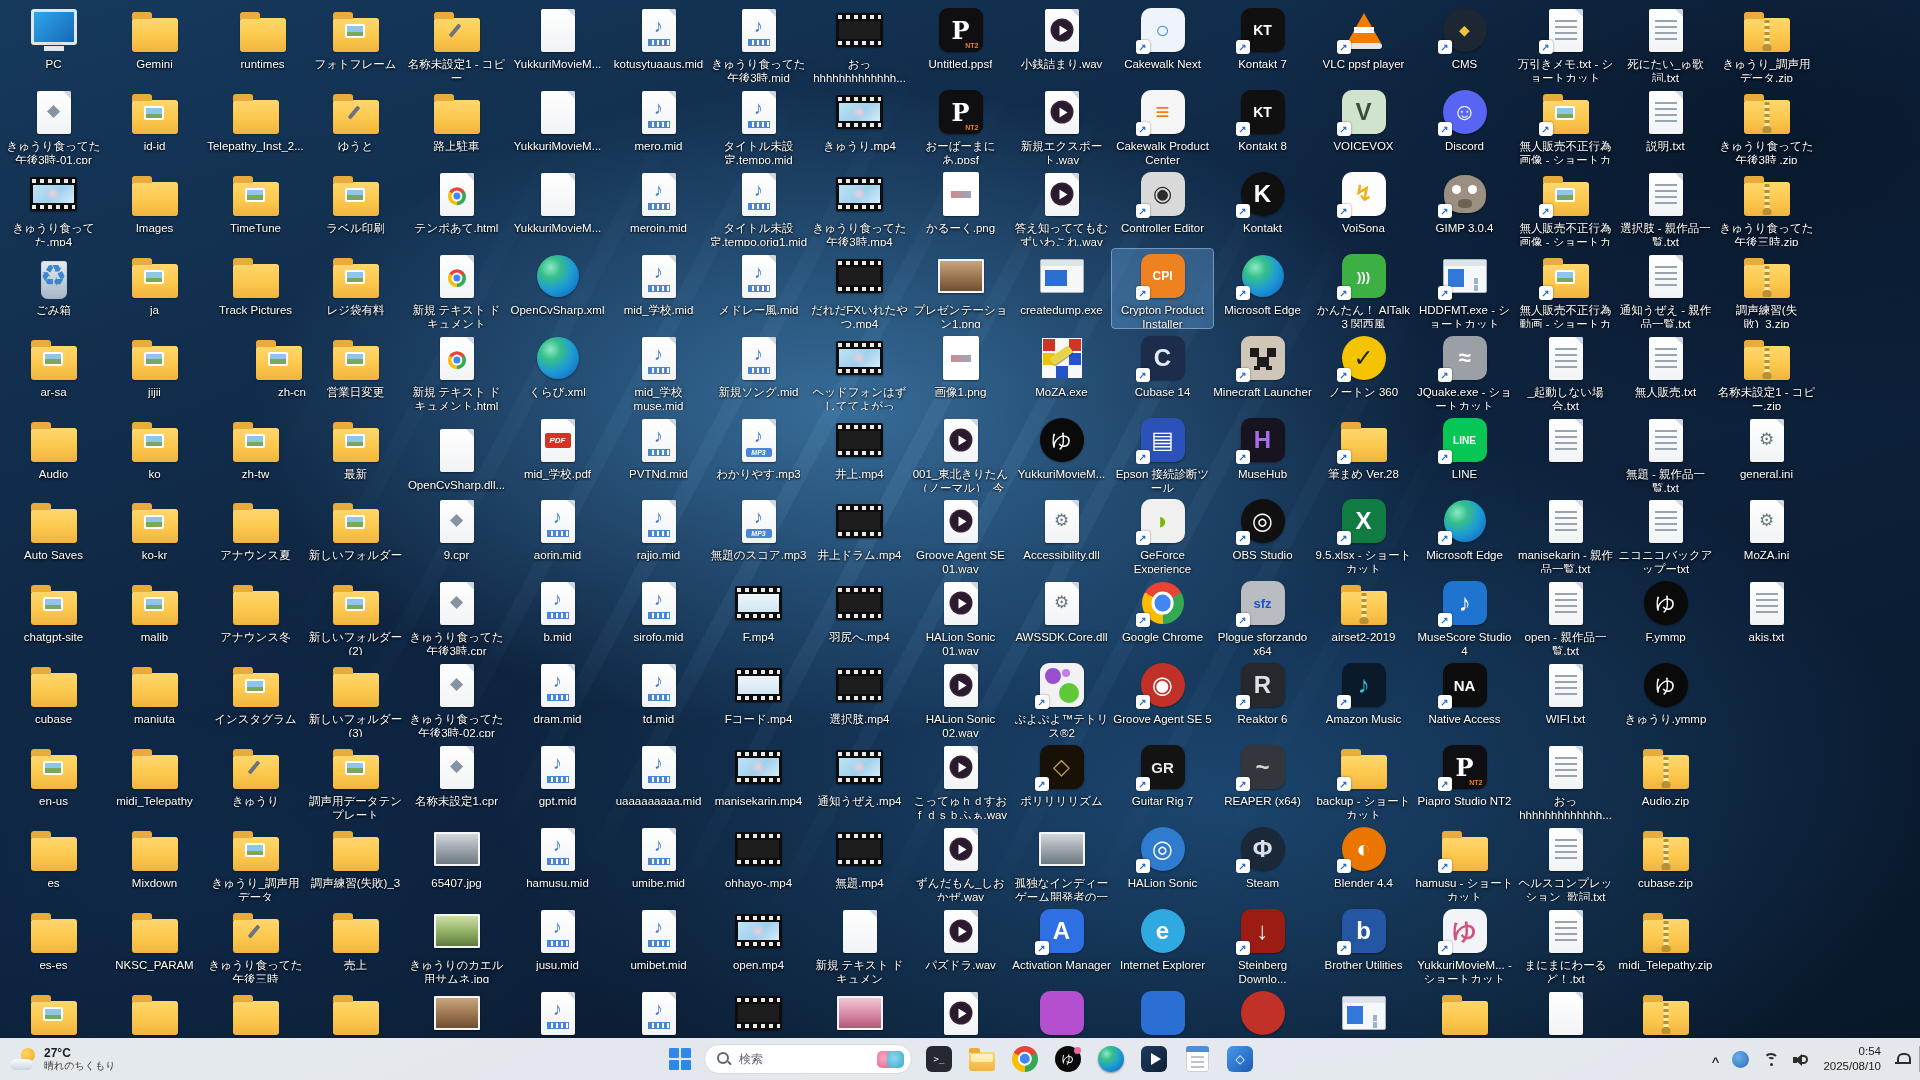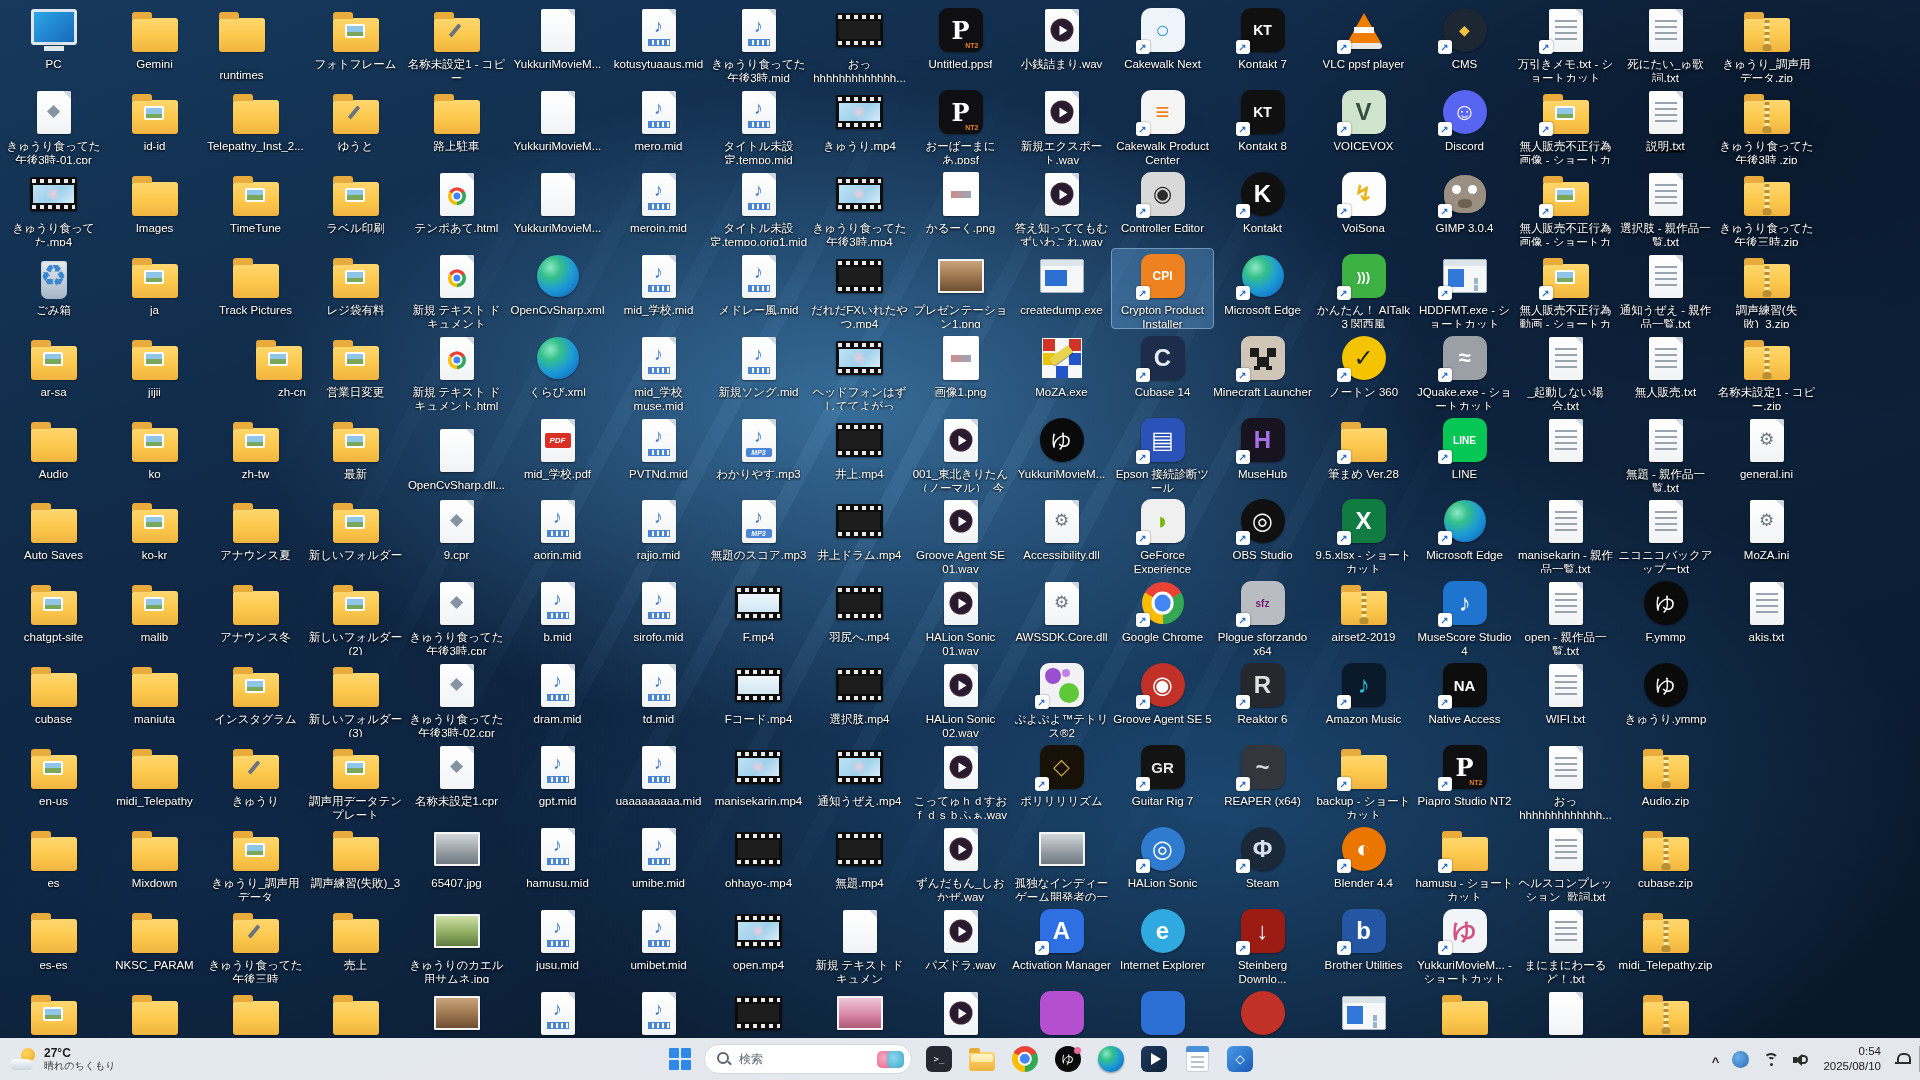--- a/index.html
+++ b/index.html
@@ -158,21 +158,21 @@
           <div class="pcm"></div>
         </div>
     <div class="lbl">PC</div>
       </div>
       <div class="cell" style="left: 104px; top: 3px;">
         <div class="icw">
           <div class="fold"></div>
         </div>
     <div class="lbl">Gemini</div>
       </div>
-      <div class="cell" style="left: 191px; top: 3px; justify-content: space-between;">
+      <div class="cell" style="left: 212px; top: 3px;">
         <div class="icw">
           <div class="fold"></div>
         </div>
     <div class="lbl">runtimes</div>
       </div>
       <div class="cell" style="left: 305px; top: 3px;">
         <div class="icw">
           <div class="fold">
             <i class="fm"></i>
           </div>
@@ -400,21 +400,21 @@
       </div>
       <div class="cell" style="left: 1515px; top: 85px;">
         <div class="icw">
           <div class="fold">
             <i class="fm"></i>
           </div>
           <span class="sc">↗</span>
         </div>
     <div class="lbl">無人販売不正行為画像 - ショートカッ...</div>
       </div>
-      <div class="cell" style="left: 1615px; top: 85px; text-decoration: underline;">
+      <div class="cell" style="left: 1615px; top: 85px;">
         <div class="icw">
           <div class="pg">
             <i class="txt-lines"></i>
           </div>
         </div>
     <div class="lbl">説明.txt</div>
       </div>
       <div class="cell" style="left: 1716px; top: 85px;">
         <div class="icw">
           <div class="fold">
@@ -1196,21 +1196,21 @@
       </div>
       <div class="cell" style="left: 1112px; top: 576px;">
         <div class="icw">
           <div class="chr s42"></div>
           <span class="sc">↗</span>
         </div>
     <div class="lbl">Google Chrome</div>
       </div>
       <div class="cell" style="left: 1212px; top: 576px;">
         <div class="icw">
-          <div class="app" style="background:#b9bdc1;color:#701a75;font-size:10px">sfz</div>
+          <div class="app" style="background:#b9bdc1;color:#1d4ed8;font-size:13px">sfz</div>
           <span class="sc">↗</span>
         </div>
     <div class="lbl">Plogue sforzando x64</div>
       </div>
       <div class="cell" style="left: 1313px; top: 576px;">
         <div class="icw">
           <div class="fold">
             <i class="fz"></i>
           </div>
         </div>

